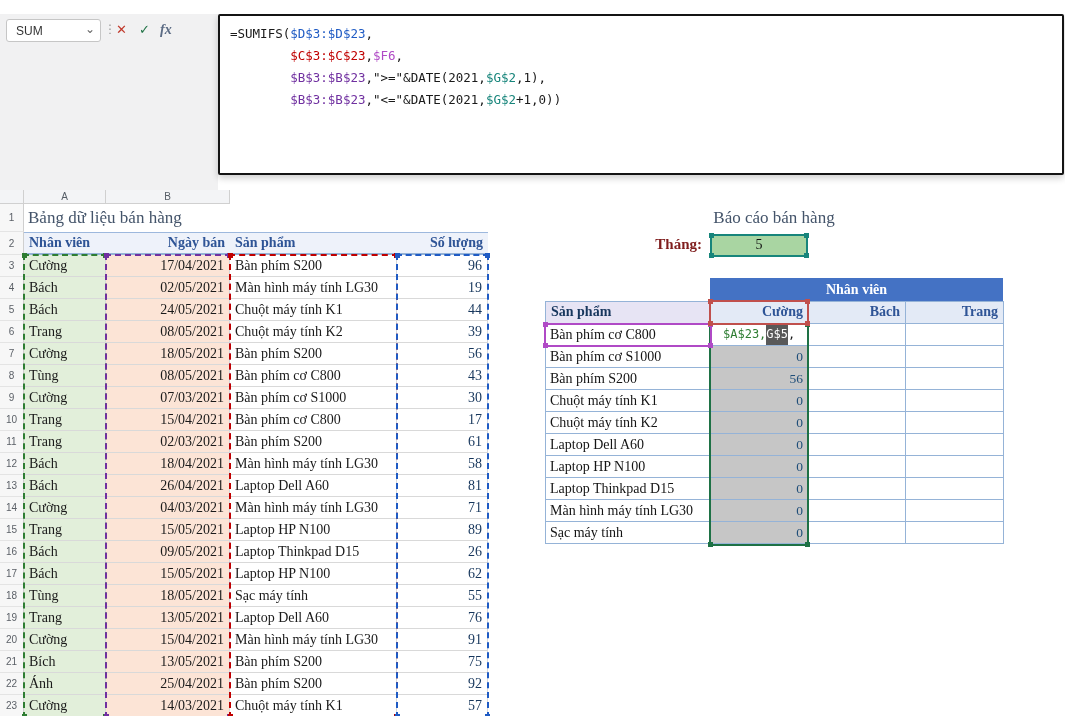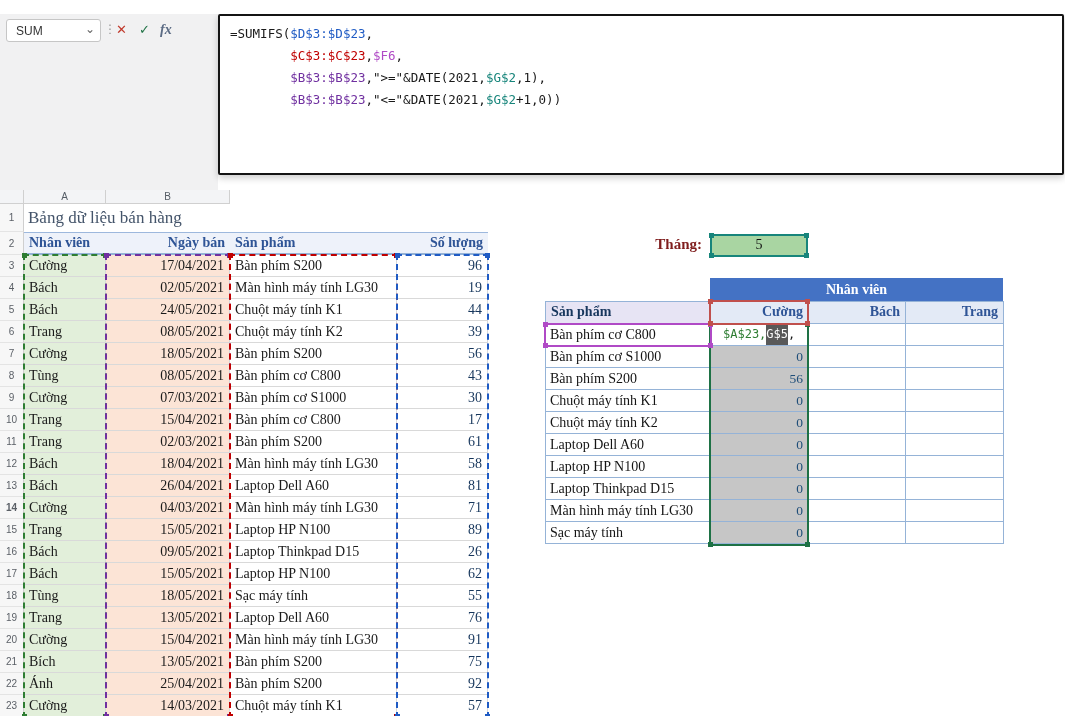--- a/index.html
+++ b/index.html
@@ -157,21 +157,21 @@
       <div class="rowhdr" style="height: 22px;">4</div>
       <div class="rowhdr" style="height: 22px;">5</div>
       <div class="rowhdr" style="height: 22px;">6</div>
       <div class="rowhdr" style="height: 22px;">7</div>
       <div class="rowhdr" style="height: 22px;">8</div>
       <div class="rowhdr" style="height: 22px;">9</div>
       <div class="rowhdr" style="height: 22px;">10</div>
       <div class="rowhdr" style="height: 22px;">11</div>
       <div class="rowhdr" style="height: 22px;">12</div>
       <div class="rowhdr" style="height: 22px;">13</div>
-      <div class="rowhdr" style="height: 22px; font-weight: bold;">14</div>
+      <div class="rowhdr" style="height: 22px;">14</div>
       <div class="rowhdr" style="height: 22px;">15</div>
       <div class="rowhdr" style="height: 22px;">16</div>
       <div class="rowhdr" style="height: 22px;">17</div>
       <div class="rowhdr" style="height: 22px;">18</div>
       <div class="rowhdr" style="height: 22px;">19</div>
       <div class="rowhdr" style="height: 22px;">20</div>
       <div class="rowhdr" style="height: 22px;">21</div>
       <div class="rowhdr" style="height: 22px;">22</div>
       <div class="rowhdr" style="height: 22px;">23</div>
       <div class="rowhdr" style="height: 22px;">24</div>
@@ -335,20 +335,21 @@
       <span class="hdl bl"></span>
       <span class="hdl br"></span>
     </div>
   <div class="ref-box dashed" id="refD">
       <span class="hdl tl"></span>
       <span class="hdl tr"></span>
       <span class="hdl bl"></span>
       <span class="hdl br"></span>
     </div>
 
+  <div class="rtitle">Báo cáo bán hàng</div>
   <div class="month-label">Tháng:</div>
   <div class="month-cell ref-host">
     <span>5</span>
   <span class="hdl tl"></span><span class="hdl tr"></span><span class="hdl bl"></span><span class="hdl br"></span></div>
   <div class="rtable">
     <div class="rrow0">
       <div class="rblank"></div>
       <div class="rgroup">Nhân viên</div>
     </div>
     <div id="rheader">

